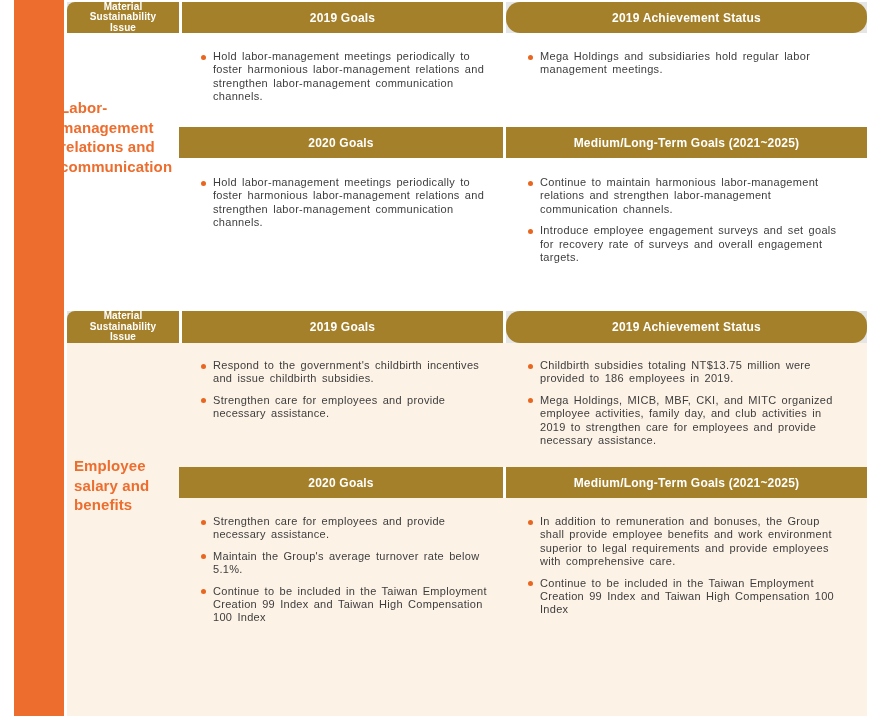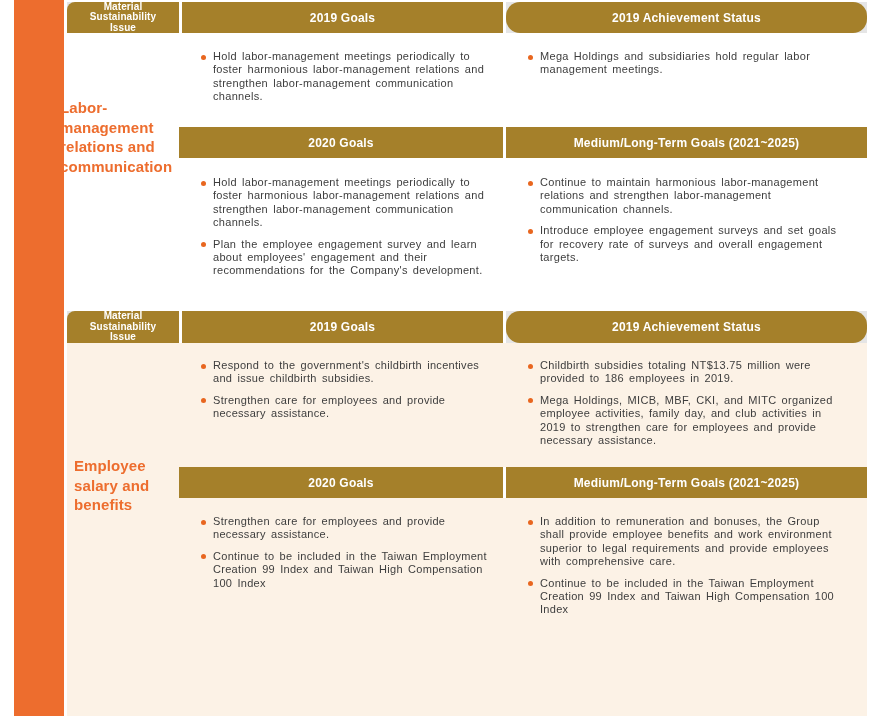--- a/index.html
+++ b/index.html
@@ -67,21 +67,20 @@
     </ul>
 
   <div class="hdr-row" style="left:179px;top:127px;height:31px;">
     <div class="cell lbl" style="width:324px;">2020 Goals</div>
     <div class="gap"></div>
     <div class="cell lbl" style="width:361px;">Medium/Long-Term Goals (2021~2025)</div>
   </div>
 
   <ul class="blist" style="left:200px;top:176px;width:292px;">
       <li>Hold labor-management meetings periodically to foster harmonious labor-management relations and strengthen labor-management communication channels.</li>
-      <li>Plan the employee engagement survey and learn about employees' engagement and their recommendations for the Company's development.</li>
     </ul>
   <ul class="blist" style="left:527px;top:176px;width:318px;">
       <li>Continue to maintain harmonious labor-management relations and strengthen labor-management communication channels.</li>
       <li>Introduce employee engagement surveys and set goals for recovery rate of surveys and overall engagement targets.</li>
     </ul>
 
   <div class="hdr-row" style="left:67px;top:311px;height:32px;">
     <div class="cell issue r-tl" style="width:112px;">Material
 Sustainability
 Issue</div>
@@ -105,20 +104,21 @@
     </ul>
 
   <div class="hdr-row" style="left:179px;top:467px;height:31px;">
     <div class="cell lbl" style="width:324px;">2020 Goals</div>
     <div class="gap"></div>
     <div class="cell lbl" style="width:361px;">Medium/Long-Term Goals (2021~2025)</div>
   </div>
 
   <ul class="blist" style="left:200px;top:515px;width:292px;">
       <li>Strengthen care for employees and provide necessary assistance.</li>
+      <li>Maintain the Group's average turnover rate below 5.1%.</li>
       <li>Continue to be included in the Taiwan Employment Creation 99 Index and Taiwan High Compensation 100 Index</li>
     </ul>
   <ul class="blist" style="left:527px;top:515px;width:318px;">
       <li>In addition to remuneration and bonuses, the Group shall provide employee benefits and work environment superior to legal requirements and provide employees with comprehensive care.</li>
       <li>Continue to be included in the Taiwan Employment Creation 99 Index and Taiwan High Compensation 100 Index</li>
     </ul>
 
 </div>
 
 </body></html>

